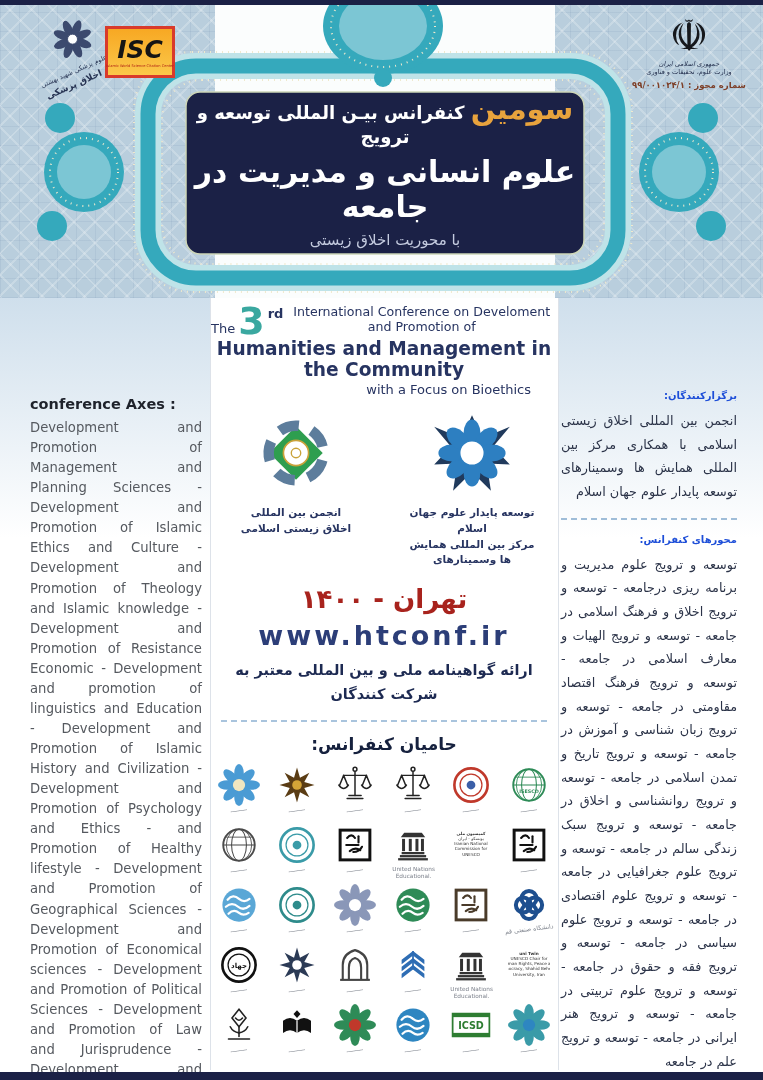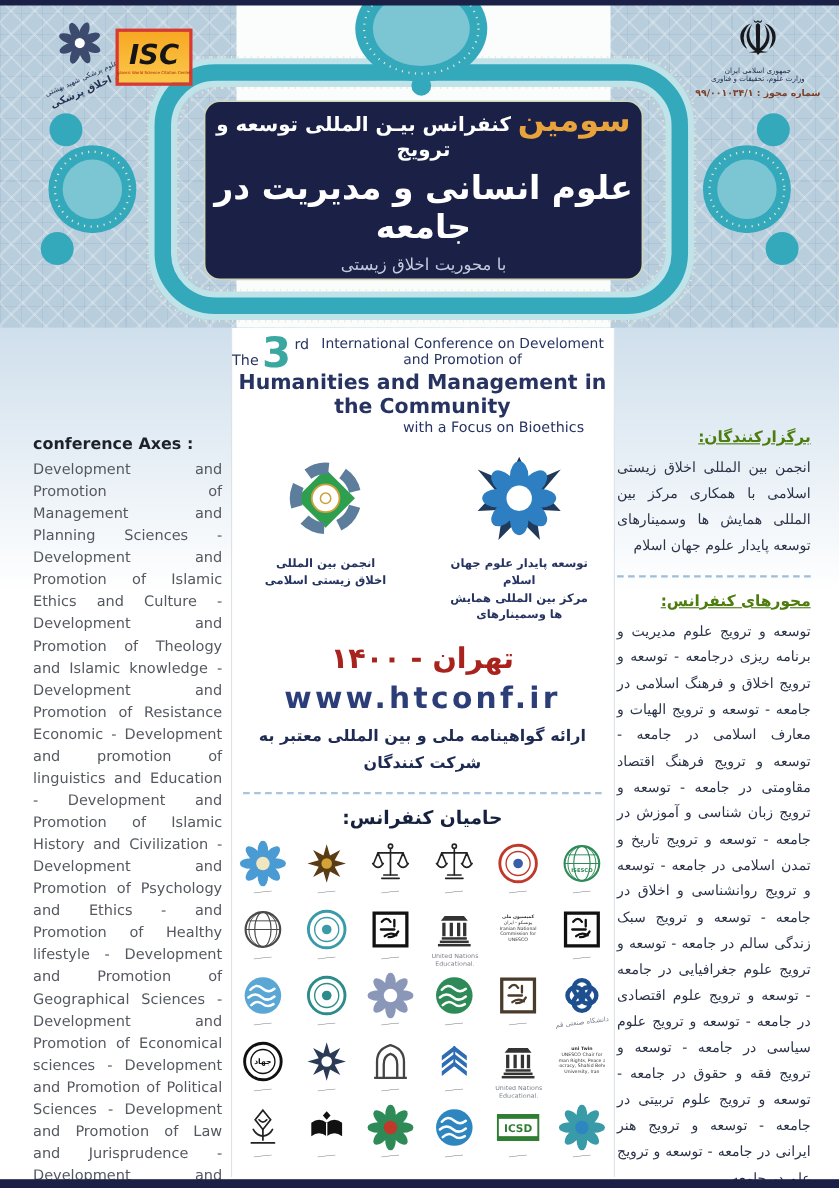--- a/index.html
+++ b/index.html
@@ -30,46 +30,46 @@
   .seal .s-line1{font-size:6.5px;margin-top:2px;}
   .seal .s-line2{font-size:9px;font-weight:bold;margin-top:3px;}
   .isc{position:absolute;left:92px;top:26px;width:64px;height:46px;z-index:3;
        background:linear-gradient(#f7a823,#fbc84a);border:3px solid #d93a2b;
        display:flex;flex-direction:column;align-items:center;justify-content:center;margin-left:13px;}
   .isc .isc-label{font-size:25px;font-weight:bold;color:#151515;line-height:1;font-style:italic;}
   .isc .isc-tag{font-size:3.6px;color:#b01f14;margin-top:2px;white-space:nowrap;}
 
   .gov{position:absolute;right:14px;top:14px;width:120px;text-align:center;z-index:3;direction:rtl;}
   .gov .emblem{font-size:44px;line-height:1;color:#16181c;}
-  .gov .g1{font-size:6.5px;color:#24304e;margin-top:2px;}
+  .gov .g1{font-size:6.5px;color:#24304e;margin-top:2px;font-style:italic;}
   .gov .g2{font-size:6.5px;color:#24304e;}
   .gov .lic{font-size:8.5px;color:#7d3f28;font-weight:bold;margin-top:4px;}
 
   
   .wash{position:absolute;top:298px;height:240px;z-index:0;
         background:linear-gradient(#cfdfec, rgba(255,255,255,0));}
   .wash.left{left:0;width:211px;} .wash.right{right:0;width:204px;}
   .vline{position:absolute;top:298px;bottom:10px;width:1px;background:#dde2e9;z-index:1;}
 
   .col-left{position:absolute;left:30px;top:298px;width:172px;padding-top:98px;z-index:2;}
   .col-left h2{font-size:14.5px;color:#1e222b;margin:0 0 6px 0;}
   .col-left p{font-size:13.2px;line-height:1.52;color:#55595f;margin:0;text-align:justify;}
 
   .col-right{position:absolute;right:26px;top:298px;width:176px;padding-top:92px;z-index:2;
              direction:rtl;text-align:justify;color:#2b3348;}
-  .col-right h2{font-size:14px;color:#4d7c0f;margin:0 0 8px 0;text-decoration:underline;}
+  .col-right h2{font-size:10px;color:#1d4ed8;margin:0 0 8px 0;}
   .col-right p{font-size:12.8px;line-height:1.85;margin:0;}
   .dash{border:none;border-top:2px dashed #9fbdd8;margin:14px 0;}
 
   .col-center{position:absolute;left:211px;top:298px;width:346px;text-align:center;z-index:2;}
   .etitle{margin-top:6px;color:#273461;}
   .etitle .row1{display:flex;justify-content:center;align-items:flex-end;gap:3px;}
   .etitle .the{font-size:13px;}
   .etitle .ord{font-size:38px;font-weight:bold;color:#3aa8a0;line-height:.8;}
-  .etitle .ords{font-size:13px;font-weight:normal;align-self:flex-start;margin-top:2px;}
+  .etitle .ords{font-size:13px;font-weight:bold;align-self:flex-start;margin-top:2px;}
   .etitle .t1{font-size:12.6px;padding-bottom:2px;}
   .etitle .t2{font-size:18.6px;font-weight:bold;margin-top:2px;}
   .etitle .t3{font-size:13px;text-align:right;padding-right:26px;margin-top:2px;}
 
   .orglogos{display:flex;justify-content:center;gap:46px;margin-top:14px;}
   .orglogo{width:130px;direction:rtl;}
   .orglogo .cap{font-size:10.5px;font-weight:bold;color:#273461;line-height:1.5;margin-top:6px;}
 
   .city{font-size:26px;font-weight:bold;color:#a8231d;direction:rtl;margin-top:16px;}
   .site{font-size:27px;font-weight:bold;color:#2c3e78;letter-spacing:3px;margin-top:6px;}

